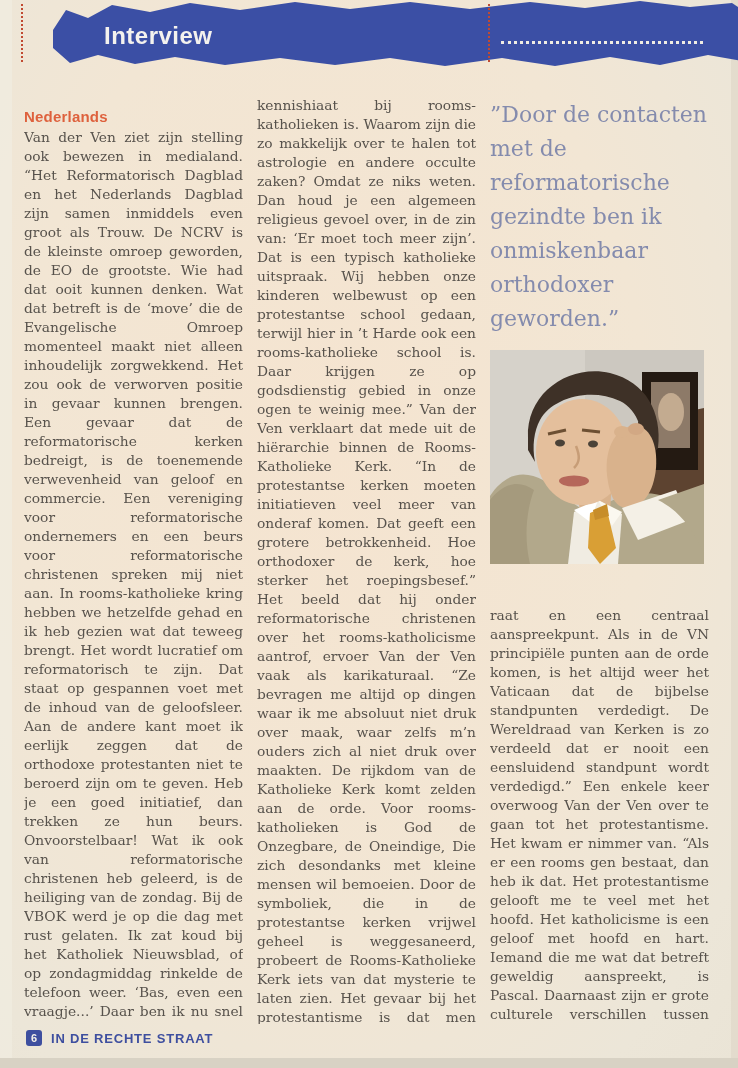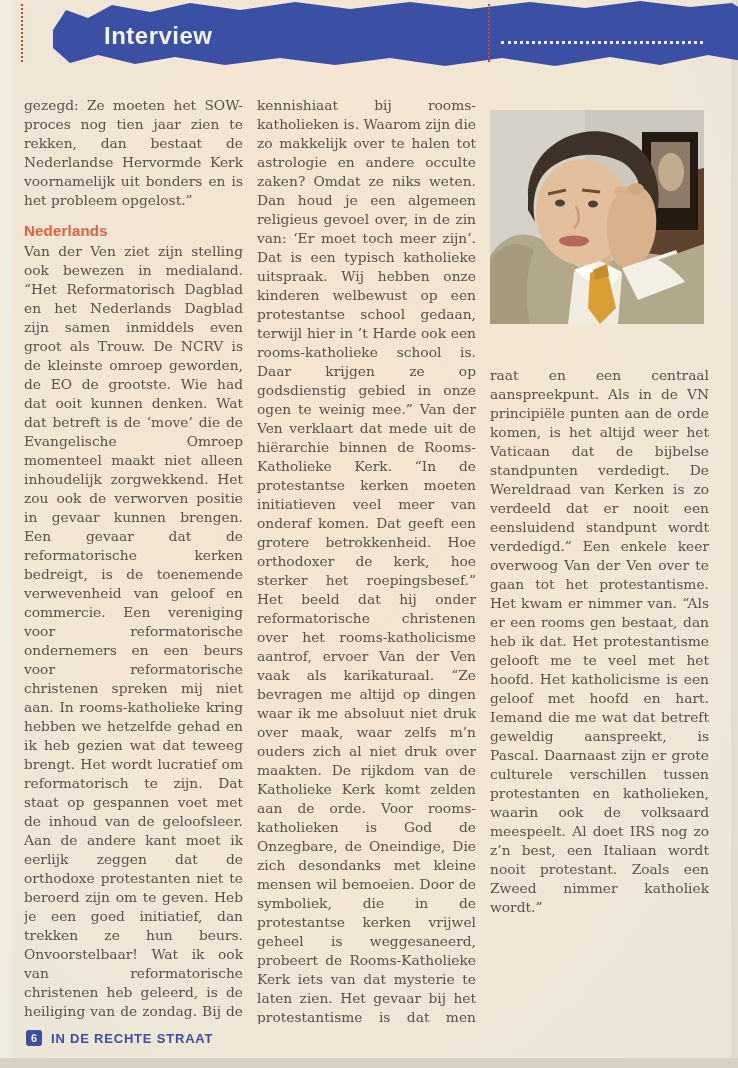--- a/index.html
+++ b/index.html
@@ -61,32 +61,32 @@
     </svg>
     <span class="red-dots left"></span>
     <span class="red-dots right"></span>
     <span class="white-dots"></span>
     <span class="banner-title">Interview</span>
   </div>
 
   <div class="content">
 
     <div class="col">
-      <p>gezegd: Ze moeten het SOW-proces nog tien jaar zien te rekken, dan bestaat de Nederlandse Hervormde Kerk voornamelijk uit bonders en is het probleem opgelost.”</p>
       <h3 class="first">Nederlands</h3>
       <p>Van der Ven ziet zijn stelling ook bewezen in medialand. “Het Reformatorisch Dagblad en het Nederlands Dagblad zijn samen inmiddels even groot als Trouw. De NCRV is de kleinste omroep geworden, de EO de grootste. Wie had dat ooit kunnen denken. Wat dat betreft is de ‘move’ die de Evangelische Omroep momenteel maakt niet alleen inhoudelijk zorgwekkend. Het zou ook de verworven positie in gevaar kunnen brengen. Een gevaar dat de reformatorische kerken bedreigt, is de toenemende verwevenheid van geloof en commercie. Een vereniging voor reformatorische ondernemers en een beurs voor reformatorische christenen spreken mij niet aan. In rooms-katholieke kring hebben we hetzelfde gehad en ik heb gezien wat dat teweeg brengt. Het wordt lucratief om reformatorisch te zijn. Dat staat op gespannen voet met de inhoud van de geloofsleer. Aan de andere kant moet ik eerlijk zeggen dat de orthodoxe protestanten niet te beroerd zijn om te geven. Heb je een goed initiatief, dan trekken ze hun beurs. Onvoorstelbaar! Wat ik ook van reformatorische christenen heb geleerd, is de heiliging van de zondag. Bij de VBOK werd je op die dag met rust gelaten. Ik zat koud bij het Katholiek Nieuwsblad, of op zondagmiddag rinkelde de telefoon weer. ‘Bas, even een vraagje...’ Daar ben ik nu snel mee klaar. Zondag is de dag des Heeren, morgenochtend ben je de eerste.”</p>
 
     </div>
 
     <div class="col">
       <p>kennishiaat bij rooms-katholieken is. Waarom zijn die zo makkelijk over te halen tot astrologie en andere occulte zaken? Omdat ze niks weten. Dan houd je een algemeen religieus gevoel over, in de zin van: ‘Er moet toch meer zijn’. Dat is een typisch katholieke uitspraak. Wij hebben onze kinderen welbewust op een protestantse school gedaan, terwijl hier in ’t Harde ook een rooms-katholieke school is. Daar krijgen ze op godsdienstig gebied in onze ogen te weinig mee.” Van der Ven verklaart dat mede uit de hiërarchie binnen de Rooms-Katholieke Kerk. “In de protestantse kerken moeten initiatieven veel meer van onderaf komen. Dat geeft een grotere betrokkenheid. Hoe orthodoxer de kerk, hoe sterker het roepingsbesef.” Het beeld dat hij onder reformatorische christenen over het rooms-katholicisme aantrof, ervoer Van der Ven vaak als karikaturaal. “Ze bevragen me altijd op dingen waar ik me absoluut niet druk over maak, waar zelfs m’n ouders zich al niet druk over maakten. De rijkdom van de Katholieke Kerk komt zelden aan de orde. Voor rooms-katholieken is God de Onzegbare, de Oneindige, Die zich desondanks met kleine mensen wil bemoeien. Door de symboliek, die in de protestantse kerken vrijwel geheel is weggesaneerd, probeert de Rooms-Katholieke Kerk iets van dat mysterie te laten zien. Het gevaar bij het protestantisme is dat men denkt God uit te kunnen leggen.”</p>
 
     </div>
 
     <div class="col">
+      <div class="pullquote">”Door de contacten met de reformatorische gezindte ben ik onmiskenbaar orthodoxer geworden.”</div>
 
       <div class="photo">
         <svg width="214" height="214" viewBox="0 0 214 214">
 
           <rect x="0" y="0" width="214" height="214" fill="#ccc8c0"></rect>
           <rect x="0" y="0" width="95" height="214" fill="#d6d2ca"></rect>
 
           <path d="M148 72 L214 58 L214 170 L148 172 Z" fill="#5d4330"></path>
           <rect x="150" y="150" width="64" height="65" fill="#402f22"></rect>
           <rect x="152" y="22" width="56" height="98" fill="#241a12"></rect>

